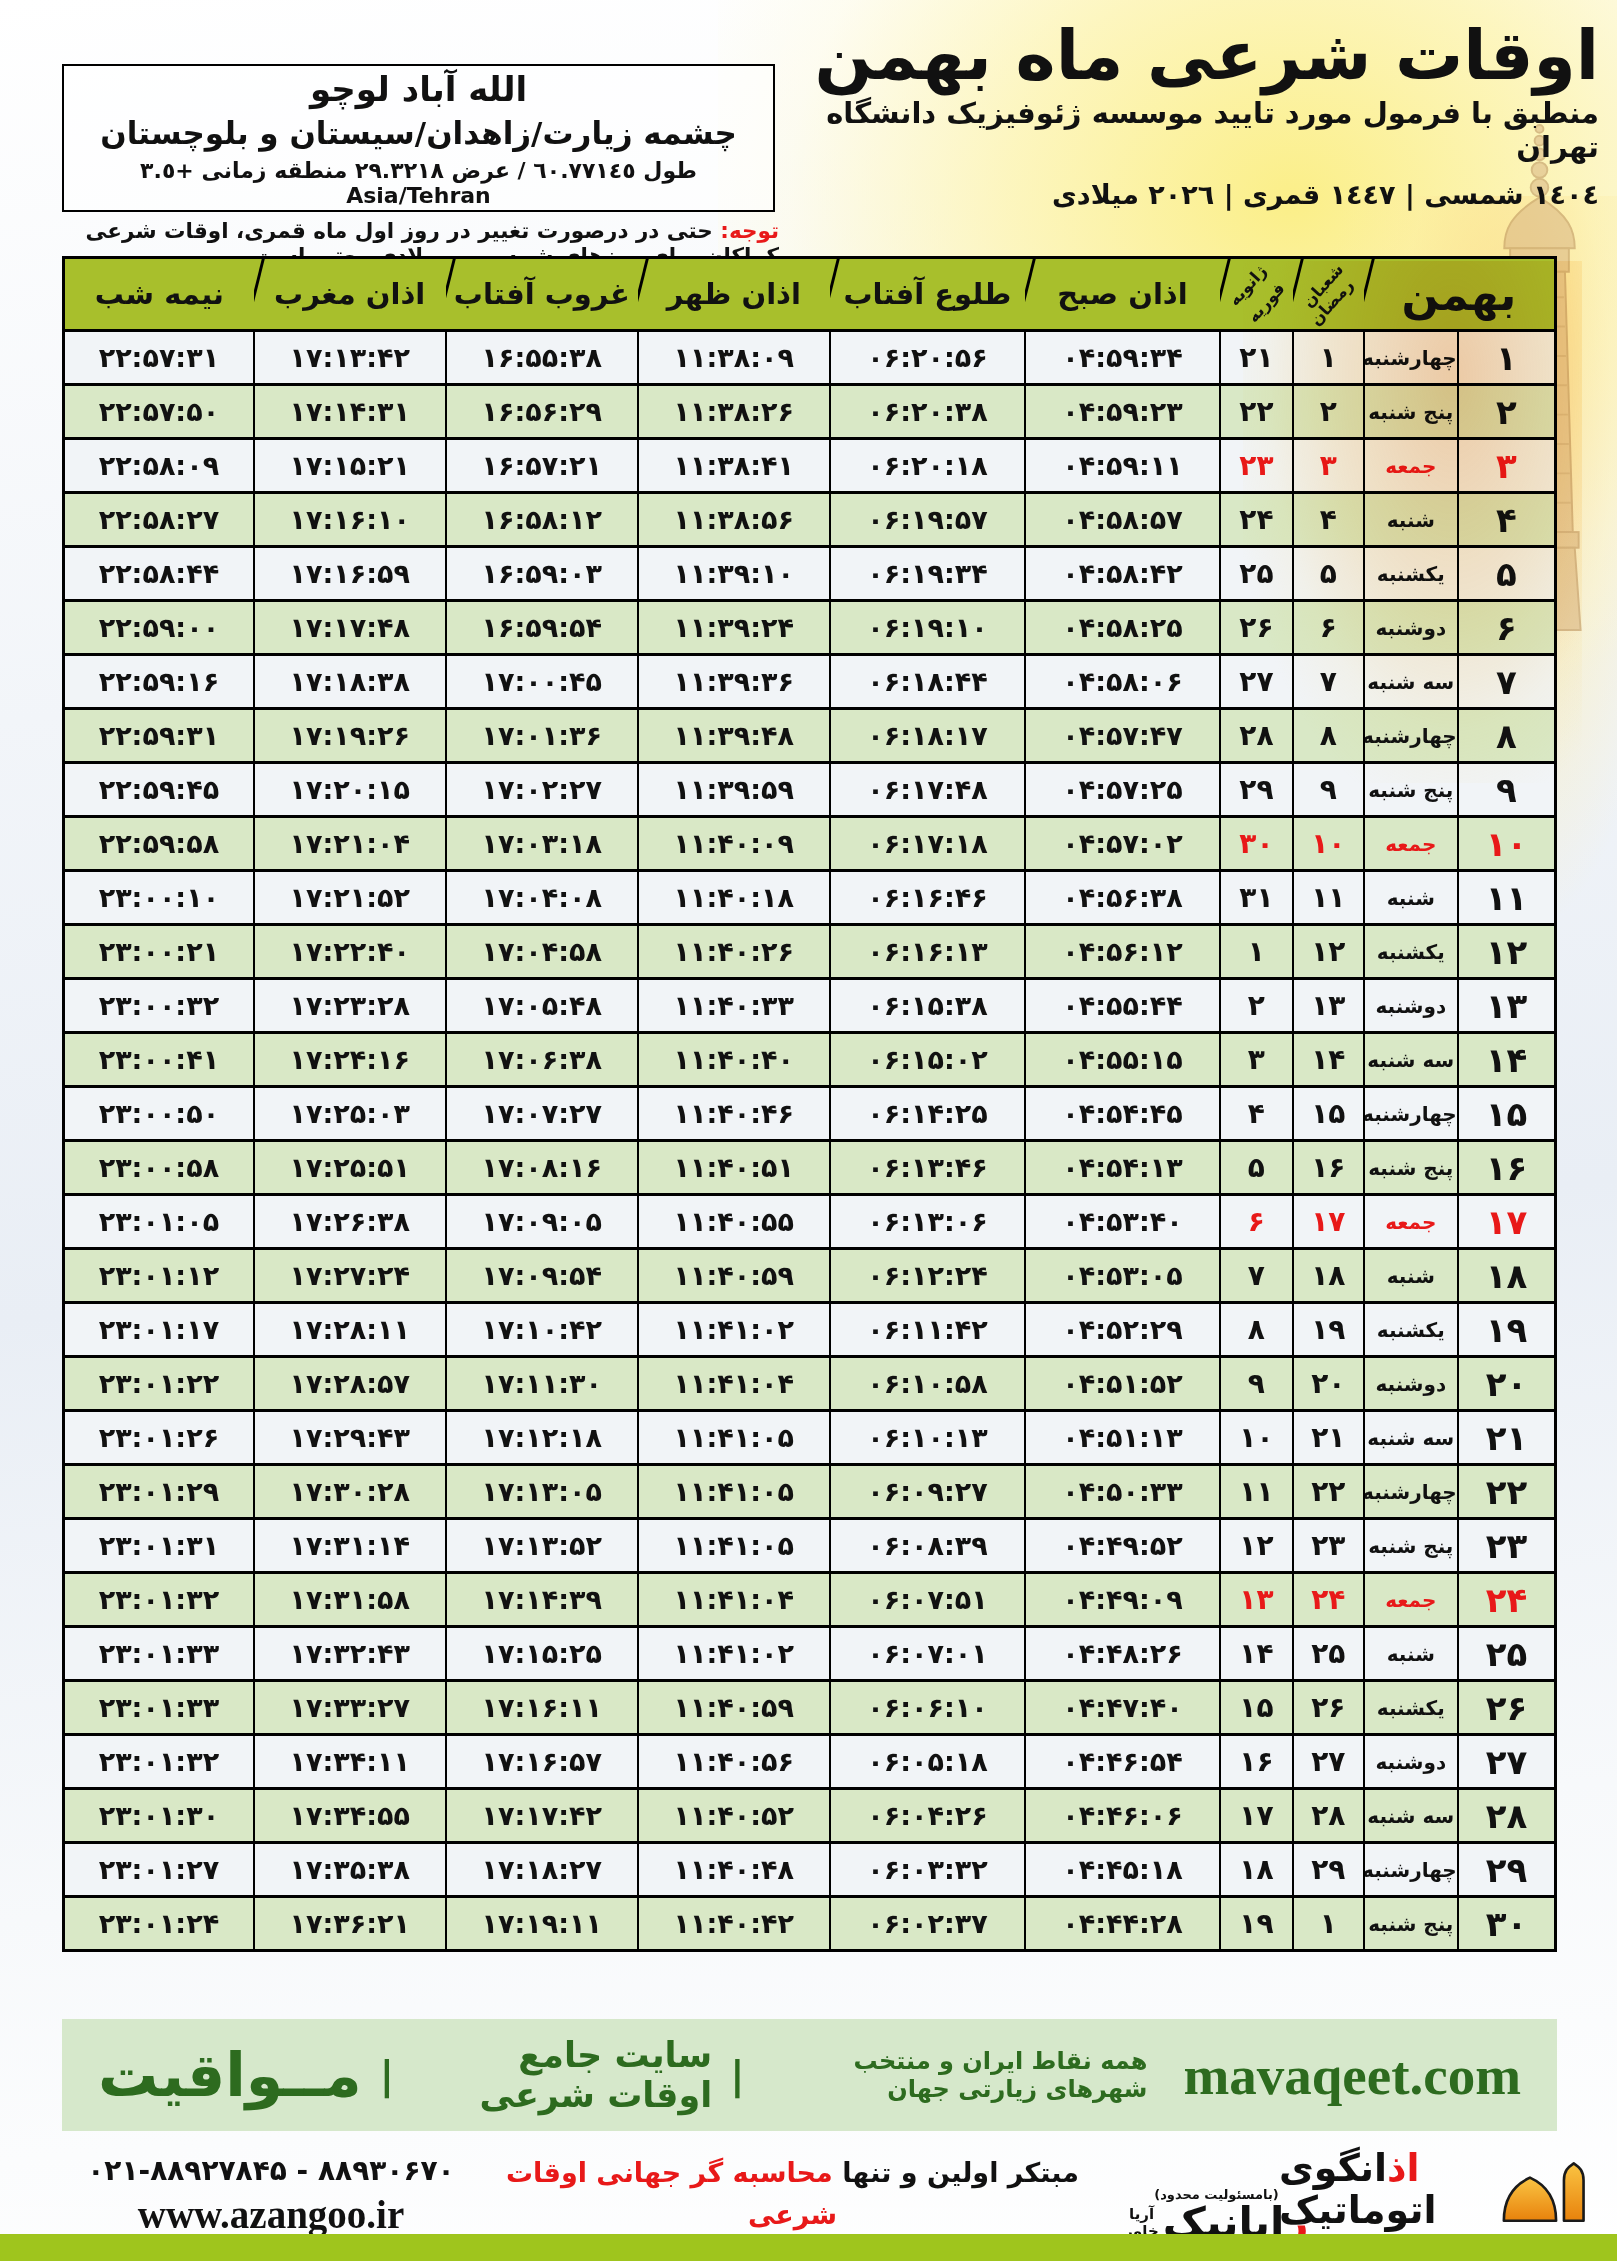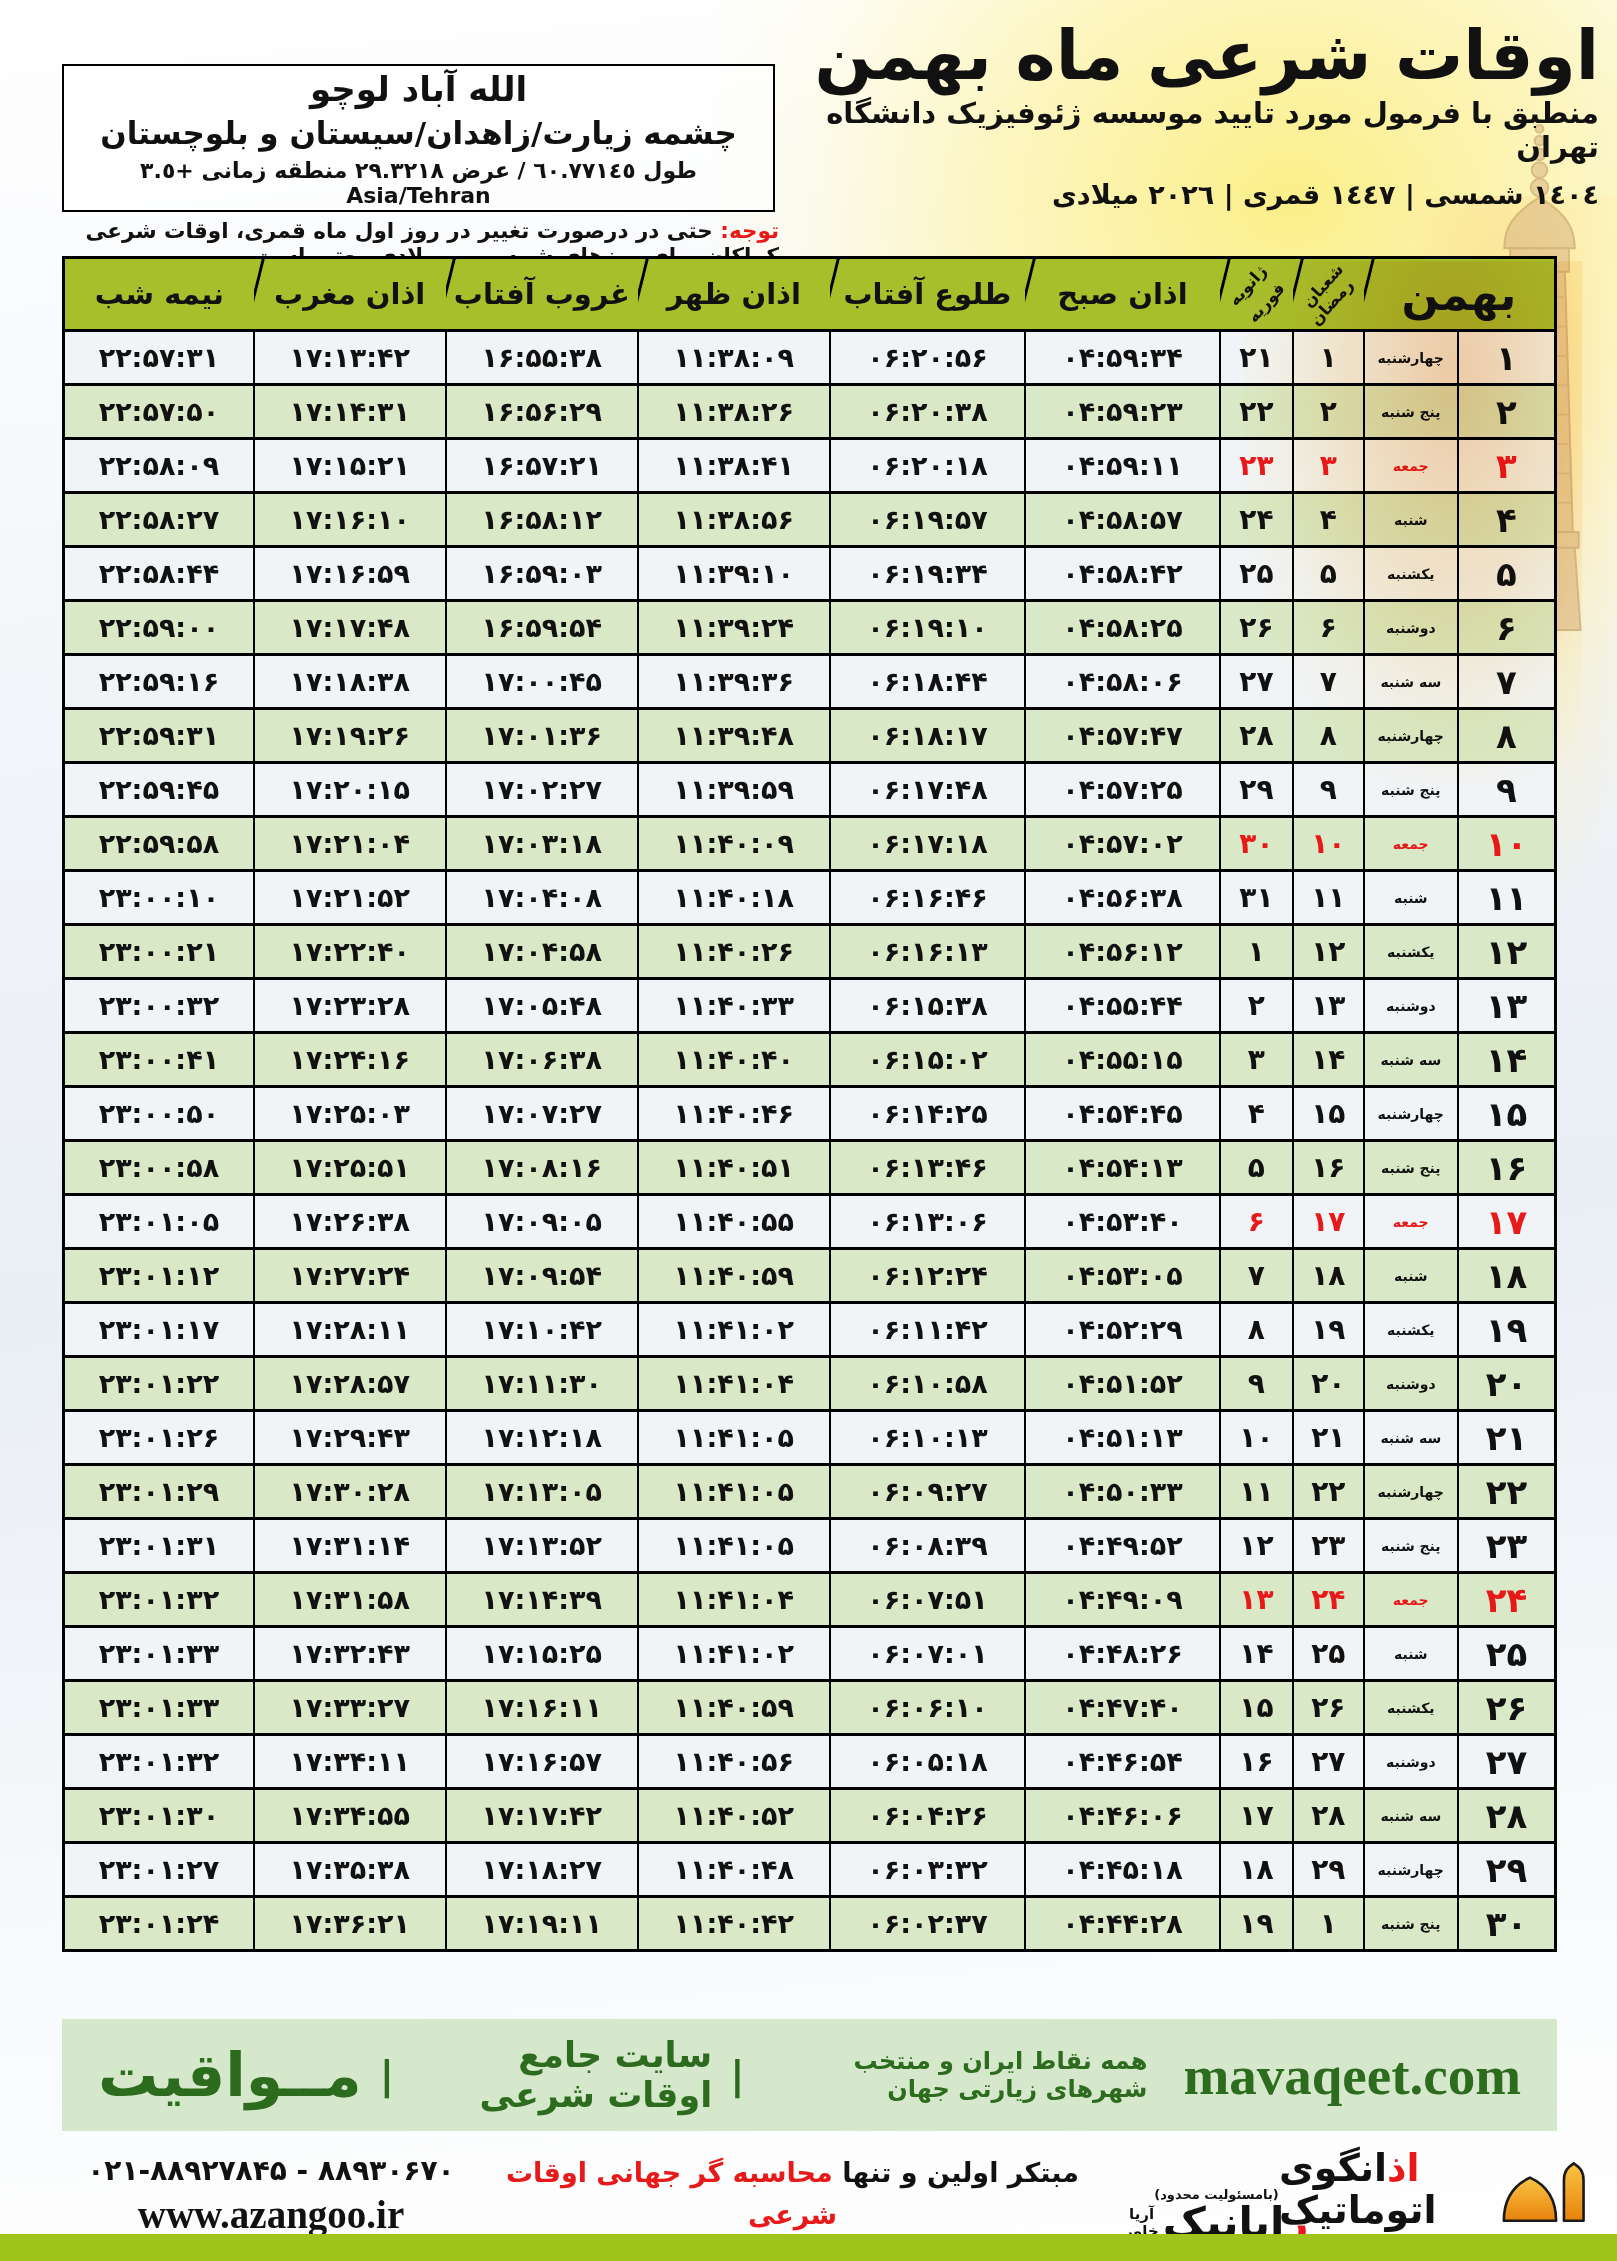--- a/index.html
+++ b/index.html
@@ -41,21 +41,21 @@
   thead th:not(:last-child)::before{content:"";position:absolute;left:-1.3px;top:-5.2px;bottom:-5.2px;width:3.3px;
         background:#000;transform:skewX(-14deg);}
   th.h-month{font-size:44px;}
   .diag{display:flex;flex-direction:column;align-items:center;line-height:1.05;}
   .diag span{display:block;font-size:16.3px;transform:rotate(-48deg);}
   .diag span:first-child{align-self:flex-end;margin-left:3.9px;}
   .diag span:last-child{align-self:flex-start;margin-right:3.9px;}
   tbody tr:nth-child(odd){background:#f1f4f7;}
   tbody tr:nth-child(even){background:#d9e8c6;}
   td.c-day{font-size:34px;font-weight:bold;}
-  td.c-week{font-size:14px;font-weight:bold;}
+  td.c-week{font-size:20px;font-weight:bold;}
   td.c-small{font-size:28px;font-weight:bold;}
   td.c-time{font-size:27px;font-weight:bold;}
   tr.friday td.c-day,tr.friday td.c-week,tr.friday td.c-small{color:#e81919;}
   
   .mv-bar{position:absolute;left:62px;top:2019px;width:1495px;height:112px;background:#d6e8cb;
         display:flex;flex-direction:row-reverse;align-items:center;direction:rtl;padding:0 36px;
         box-sizing:border-box;color:#2d6b1f;gap:18px;}
   .mv-brand{font-size:60px;font-weight:bold;}
   .mv-div{font-size:39px;font-weight:bold;}
   .mv-tag1{font-size:35px;font-weight:bold;}

